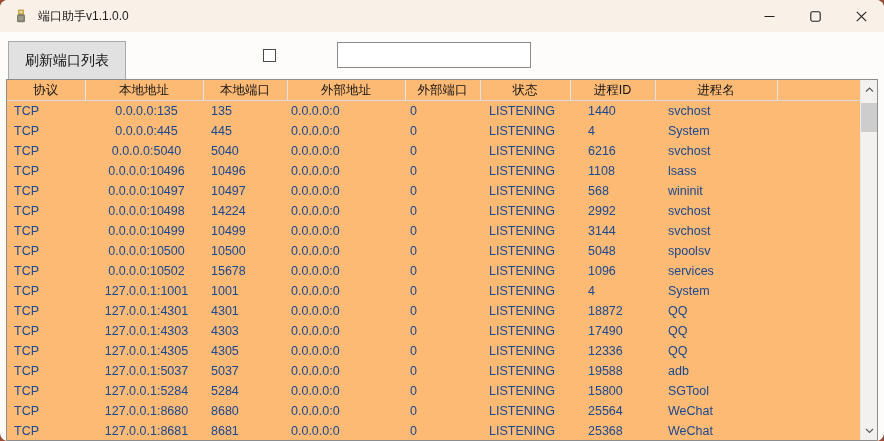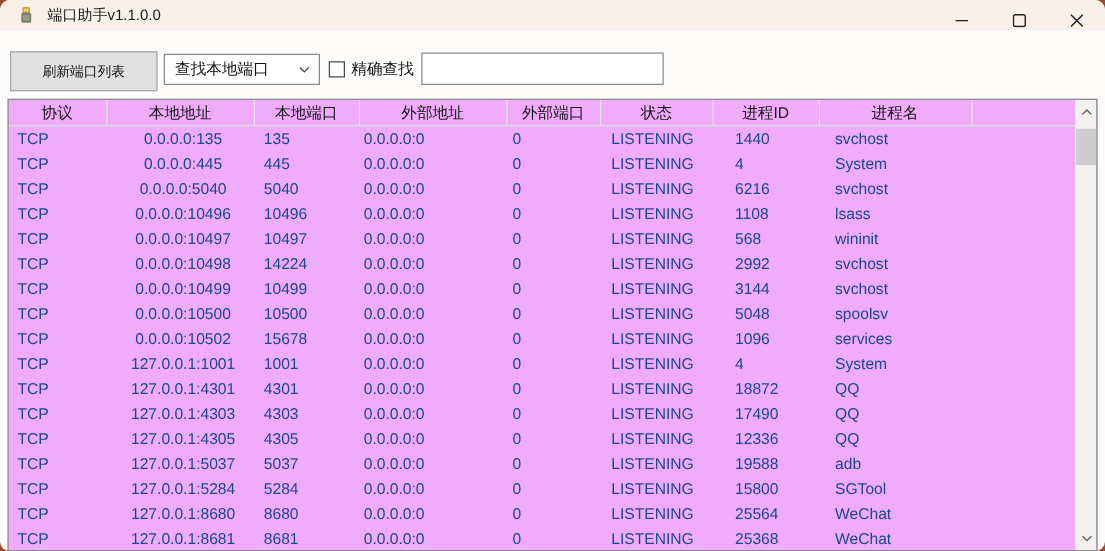--- a/index.html
+++ b/index.html
@@ -4,42 +4,42 @@
 <style>
   html,body{margin:0;padding:0;}
   body{
     position:relative;width:884px;height:441px;overflow:hidden;
     background:#9b4a38;
     font-family:"Liberation Sans", sans-serif;
     -webkit-font-smoothing:antialiased;
   }
   .window{position:absolute;inset:0;border-radius:8px;background:#fdfcfa;overflow:hidden;}
   
-  .titlebar{position:absolute;top:0;left:0;right:0;height:24px;background:#f9f1e8;display:flex;align-items:center;}
+  .titlebar{position:absolute;top:0;left:0;right:0;height:32px;background:#f9f1e8;display:flex;align-items:center;}
   .app-icon{margin-left:13px;width:16px;height:16px;flex:0 0 auto;}
   .title{margin-left:9px;font-size:12px;color:#1b1b1b;white-space:nowrap;}
   .win-controls{position:absolute;right:0;top:0;height:32px;display:flex;}
   .win-btn{width:46px;height:32px;display:flex;align-items:center;justify-content:center;cursor:default;}
   
   .toolbar{position:absolute;top:32px;left:0;right:0;height:47px;background:#fdfcfa;}
-  .refresh-btn{position:absolute;left:8px;top:9px;width:118px;height:32px;box-sizing:border-box;
-    background:#e1e1e1;border:1px solid #a8a8a8;font-size:11px;color:#111;
+  .refresh-btn{position:absolute;left:8px;top:9px;width:118px;height:39px;box-sizing:border-box;
+    background:#e1e1e1;border:1px solid #a8a8a8;font-size:14px;color:#111;
     display:flex;align-items:center;justify-content:center;font-family:inherit;}
   .combo{position:absolute;left:131px;top:11px;width:125px;height:25px;box-sizing:border-box;
     background:#fff;border:1px solid #8a8a8a;font-size:12.5px;color:#111;
     display:flex;align-items:center;padding-left:8px;}
   .combo-chev{position:absolute;right:7px;top:9px;}
   .checkbox{position:absolute;left:263px;top:17px;width:13px;height:13px;box-sizing:border-box;
     background:#fff;border:1px solid #4a4a4a;}
   .check-label{position:absolute;left:281px;top:0;height:47px;line-height:47px;font-size:12.5px;color:#111;}
   .search-input{position:absolute;left:337px;top:10px;width:194px;height:26px;box-sizing:border-box;
     background:#fff;border:1px solid #8a8a8a;font-size:13px;padding:0 5px;outline:none;font-family:inherit;}
   
   .listview{position:absolute;left:6px;top:79px;width:872px;bottom:0;box-sizing:border-box;
-    background:#f0abfc;border:1px solid #8c8c8c;overflow:hidden;}
+    background:#fdba74;border:1px solid #8c8c8c;overflow:hidden;}
   table.ports{border-collapse:collapse;table-layout:fixed;width:853px;}
   table.ports th{
     height:20px;padding:0;font-weight:normal;font-size:12.5px;color:#141414;text-align:center;
     border-right:1px solid #e4e4e4;border-bottom:1px solid #d9d9d9;white-space:nowrap;overflow:hidden;}
   table.ports th:last-child{border-right:none;}
   table.ports td{
     height:20px;line-height:20px;padding:0;font-size:12.5px;color:#1a478f;
     white-space:nowrap;overflow:hidden;}
   table.ports td:nth-child(1){padding-left:7px;margin-top:23px;}
   table.ports td:nth-child(2){padding-left:5px;text-align:center;}
@@ -84,28 +84,21 @@
         <svg width="11" height="11" viewBox="0 0 11 11">
             <line x1="0.8" y1="0.8" x2="10.2" y2="10.2" stroke="#1f1f1f" stroke-width="1.1"></line>
             <line x1="10.2" y1="0.8" x2="0.8" y2="10.2" stroke="#1f1f1f" stroke-width="1.1"></line>
           </svg>
       </div>
     </div>
   </div>
 
   <div class="toolbar">
     <button class="refresh-btn">刷新端口列表</button>
-    <div class="combo">
-      <span>查找本地端口</span>
-      <svg class="combo-chev" width="9" height="6" viewBox="0 0 9 6">
-          <polyline points="1,1 4.5,4.5 8,1" fill="none" stroke="#444" stroke-width="1.1"></polyline>
-        </svg>
-    </div>
     <span class="checkbox"></span>
-    <span class="check-label">精确查找</span>
     <input class="search-input" type="text" value="" style="">
   </div>
 
   <div class="listview">
     <table class="ports">
       <colgroup>
         <col style="width:78px">
           <col style="width:118px">
           <col style="width:84px">
         <col style="width:118px">

